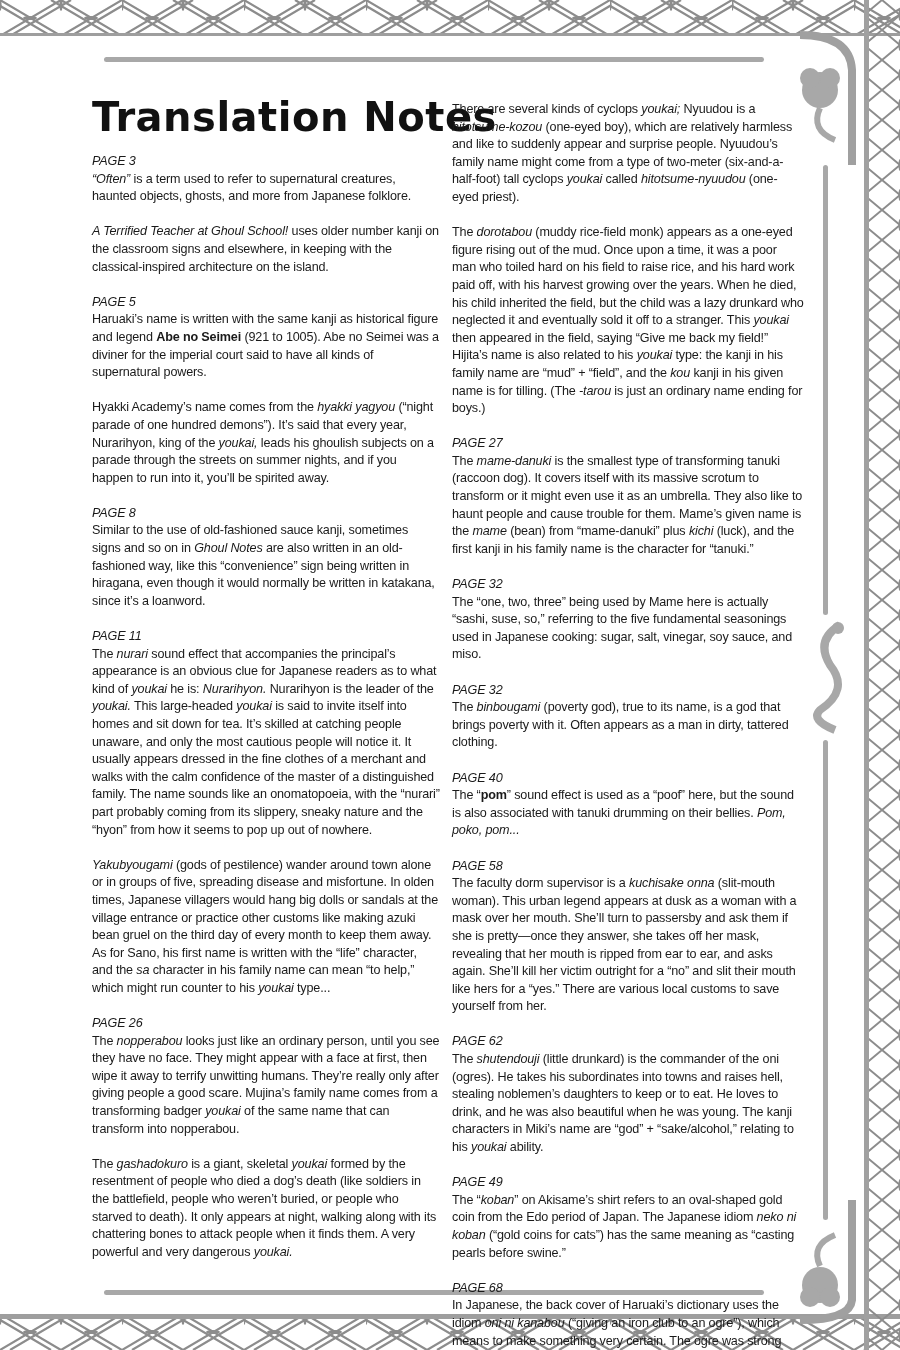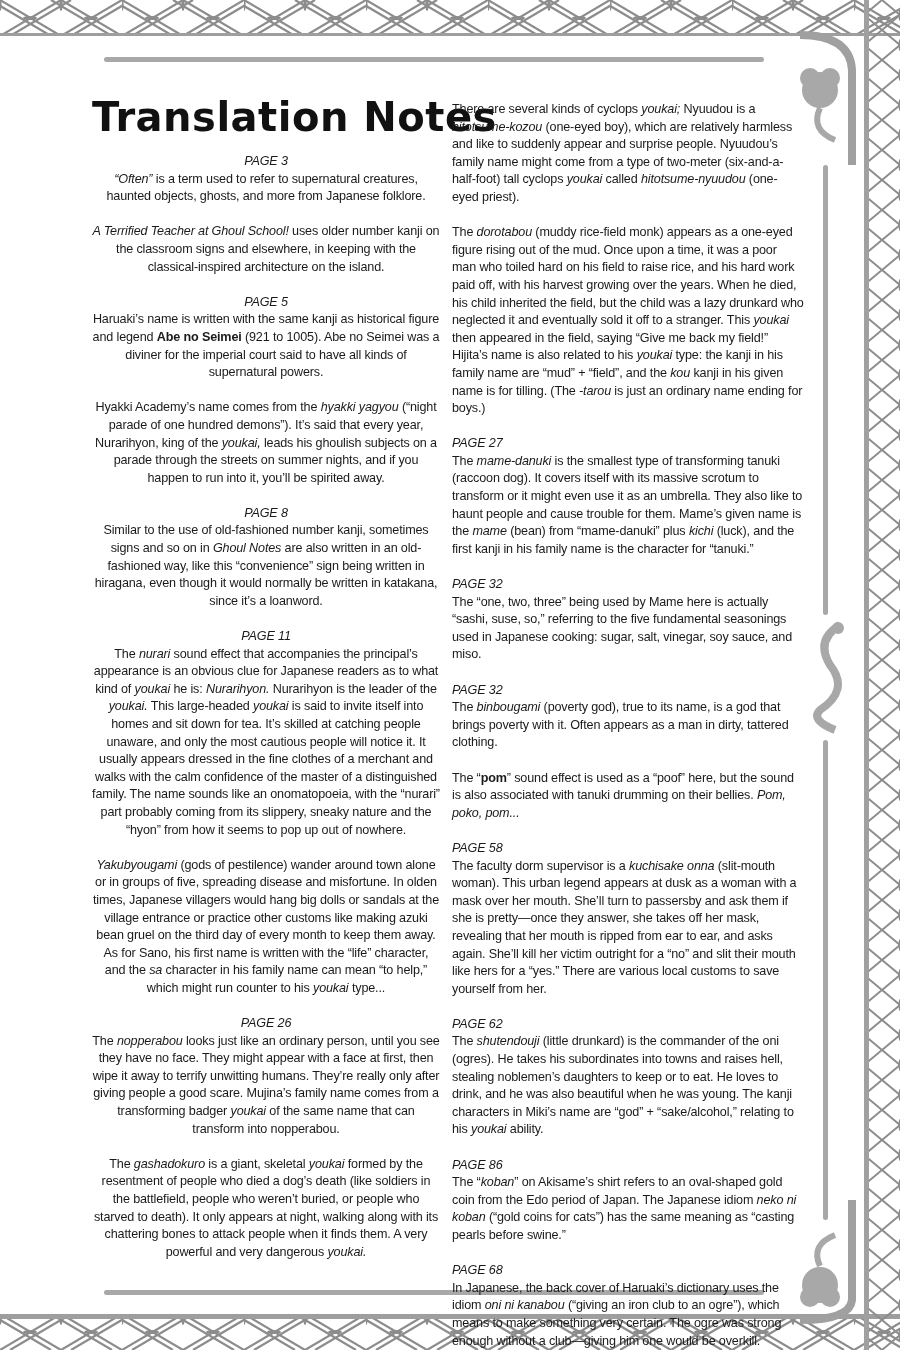--- a/index.html
+++ b/index.html
@@ -9,21 +9,21 @@
   .band.top { top: 0; }
   .band.bottom { top: 1314px; }
   .band-line { position: absolute; left: 0; width: 900px; height: 5px; background: #9e9e9e; }
   .side { position: absolute; top: 0; right: 0; width: 90px; height: 1350px; overflow: hidden; }
   .inner-rule { position: absolute; background: #a8a8a8; border-radius: 4px; }
   .ornament { position: absolute; }
   .page { position: absolute; left: 92px; top: 95px; width: 715px; height: 1140px; }
   .title { position: absolute; left: 0; top: 0; font-family: "DejaVu Sans", sans-serif; font-weight: bold;
            font-size: 40px; letter-spacing: 0.5px; color: #111; line-height: 44px; }
   .col { position: absolute; font-size: 12.6px; line-height: 17.6px; letter-spacing: -0.15px; }
-  .col.left { left: 0; top: 58px; width: 348px; text-align: center; }
+  .col.left { left: 0; top: 58px; width: 348px; }
   .col.right { left: 360px; top: 6px; width: 352px; }
   .note { margin: 0 0 17.6px 0; }
   .page-label { font-style: italic; display: block; }
   .note p { margin: 0 0 17.6px 0; }
   .note p:last-child { margin-bottom: 0; }
   b.bi, .bi { font-weight: normal; font-style: italic; }
   i { font-style: italic; }
   b { font-weight: bold; }
 </style>
 </head>
@@ -107,21 +107,21 @@
         <p><b class="bi">“Often”</b><span> is a term used to refer to supernatural creatures, haunted objects, ghosts, and more from Japanese folklore.</span></p>
         <p><i>A Terrified Teacher at Ghoul School!</i><span> uses older number kanji on the classroom signs and elsewhere, in keeping with the classical-inspired architecture on the island.</span></p>
       </div>
       <div class="note">
         <span class="page-label">PAGE 5</span>
         <p><span>Haruaki’s name is written with the same kanji as historical figure and legend </span><b>Abe no Seimei</b><span> (921 to 1005). Abe no Seimei was a diviner for the imperial court said to have all kinds of supernatural powers.</span></p>
         <p><span>Hyakki Academy’s name comes from the </span><b class="bi">hyakki yagyou</b><span> (“night parade of one hundred demons”). It’s said that every year, Nurarihyon, king of the </span><i>youkai,</i><span> leads his ghoulish subjects on a parade through the streets on summer nights, and if you happen to run into it, you’ll be spirited away.</span></p>
       </div>
       <div class="note">
         <span class="page-label">PAGE 8</span>
-        <p><span>Similar to the use of old-fashioned number kanji, sometimes signs and so on in </span><i>Ghoul Notes</i><span> are also written in an old-fashioned way, like this “convenience” sign being written in hiragana, even though it would normally be written in katakana, since it’s a loanword.</span></p>
+        <p><span>Similar to the use of old-fashioned sauce kanji, sometimes signs and so on in </span><i>Ghoul Notes</i><span> are also written in an old-fashioned way, like this “convenience” sign being written in hiragana, even though it would normally be written in katakana, since it’s a loanword.</span></p>
       </div>
       <div class="note">
         <span class="page-label">PAGE 11</span>
         <p><span>The </span><i>nurari</i><span> sound effect that accompanies the principal’s appearance is an obvious clue for Japanese readers as to what kind of </span><i>youkai</i><span> he is: </span><b class="bi">Nurarihyon.</b><span> Nurarihyon is the leader of the </span><i>youkai.</i><span> This large-headed </span><i>youkai</i><span> is said to invite itself into homes and sit down for tea. It’s skilled at catching people unaware, and only the most cautious people will notice it. It usually appears dressed in the fine clothes of a merchant and walks with the calm confidence of the master of a distinguished family. The name sounds like an onomatopoeia, with the “nurari” part probably coming from its slippery, sneaky nature and the “hyon” from how it seems to pop up out of nowhere.</span></p>
       </div>
       <div class="note">
         <p><b class="bi">Yakubyougami</b><span> (gods of pestilence) wander around town alone or in groups of five, spreading disease and misfortune. In olden times, Japanese villagers would hang big dolls or sandals at the village entrance or practice other customs like making azuki bean gruel on the third day of every month to keep them away. As for Sano, his first name is written with the “life” character, and the </span><i>sa</i><span> character in his family name can mean “to help,” which might run counter to his </span><i>youkai</i><span> type...</span></p>
       </div>
       <div class="note">
         <span class="page-label">PAGE 26</span>
@@ -140,32 +140,33 @@
       </div>
       <div class="note">
         <span class="page-label">PAGE 32</span>
         <p><span>The “one, two, three” being used by Mame here is actually “sashi, suse, so,” referring to the five fundamental seasonings used in Japanese cooking: sugar, salt, vinegar, soy sauce, and miso.</span></p>
       </div>
       <div class="note">
         <span class="page-label">PAGE 32</span>
         <p><span>The </span><b class="bi">binbougami</b><span> (poverty god), true to its name, is a god that brings poverty with it. Often appears as a man in dirty, tattered clothing.</span></p>
       </div>
       <div class="note">
+        <span class="page-label">PAGE 40</span>
         <p><span>The “</span><b>pom</b><span>” sound effect is used as a “poof” here, but the sound is also associated with tanuki drumming on their bellies. </span><i>Pom, poko, pom...</i></p>
       </div>
       <div class="note">
         <span class="page-label">PAGE 58</span>
         <p><span>The faculty dorm supervisor is a </span><b class="bi">kuchisake onna</b><span> (slit-mouth woman). This urban legend appears at dusk as a woman with a mask over her mouth. She’ll turn to passersby and ask them if she is pretty—once they answer, she takes off her mask, revealing that her mouth is ripped from ear to ear, and asks again. She’ll kill her victim outright for a “no” and slit their mouth like hers for a “yes.” There are various local customs to save yourself from her.</span></p>
       </div>
       <div class="note">
         <span class="page-label">PAGE 62</span>
         <p><span>The </span><b class="bi">shutendouji</b><span> (little drunkard) is the commander of the oni (ogres). He takes his subordinates into towns and raises hell, stealing noblemen’s daughters to keep or to eat. He loves to drink, and he was also beautiful when he was young. The kanji characters in Miki’s name are “god” + “sake/alcohol,” relating to his </span><i>youkai</i><span> ability.</span></p>
       </div>
       <div class="note">
-        <span class="page-label">PAGE 86</span>
+        <span class="page-label">PAGE 49</span>
         <p><span>The “</span><b class="bi">koban</b><span>” on Akisame’s shirt refers to an oval-shaped gold coin from the Edo period of Japan. The Japanese idiom </span><i>neko ni koban</i><span> (“gold coins for cats”) has the same meaning as “casting pearls before swine.”</span></p>
       </div>
       <div class="note">
         <span class="page-label">PAGE 68</span>
         <p><span>In Japanese, the back cover of Haruaki’s dictionary uses the idiom </span><i>oni ni kanabou</i><span> (“giving an iron club to an ogre”), which means to make something very certain. The ogre was strong enough without a club—giving him one would be overkill. Likewise, the dictionary is claiming</span></p>
       </div>
     </div>
 </div>
 
 </body></html>

